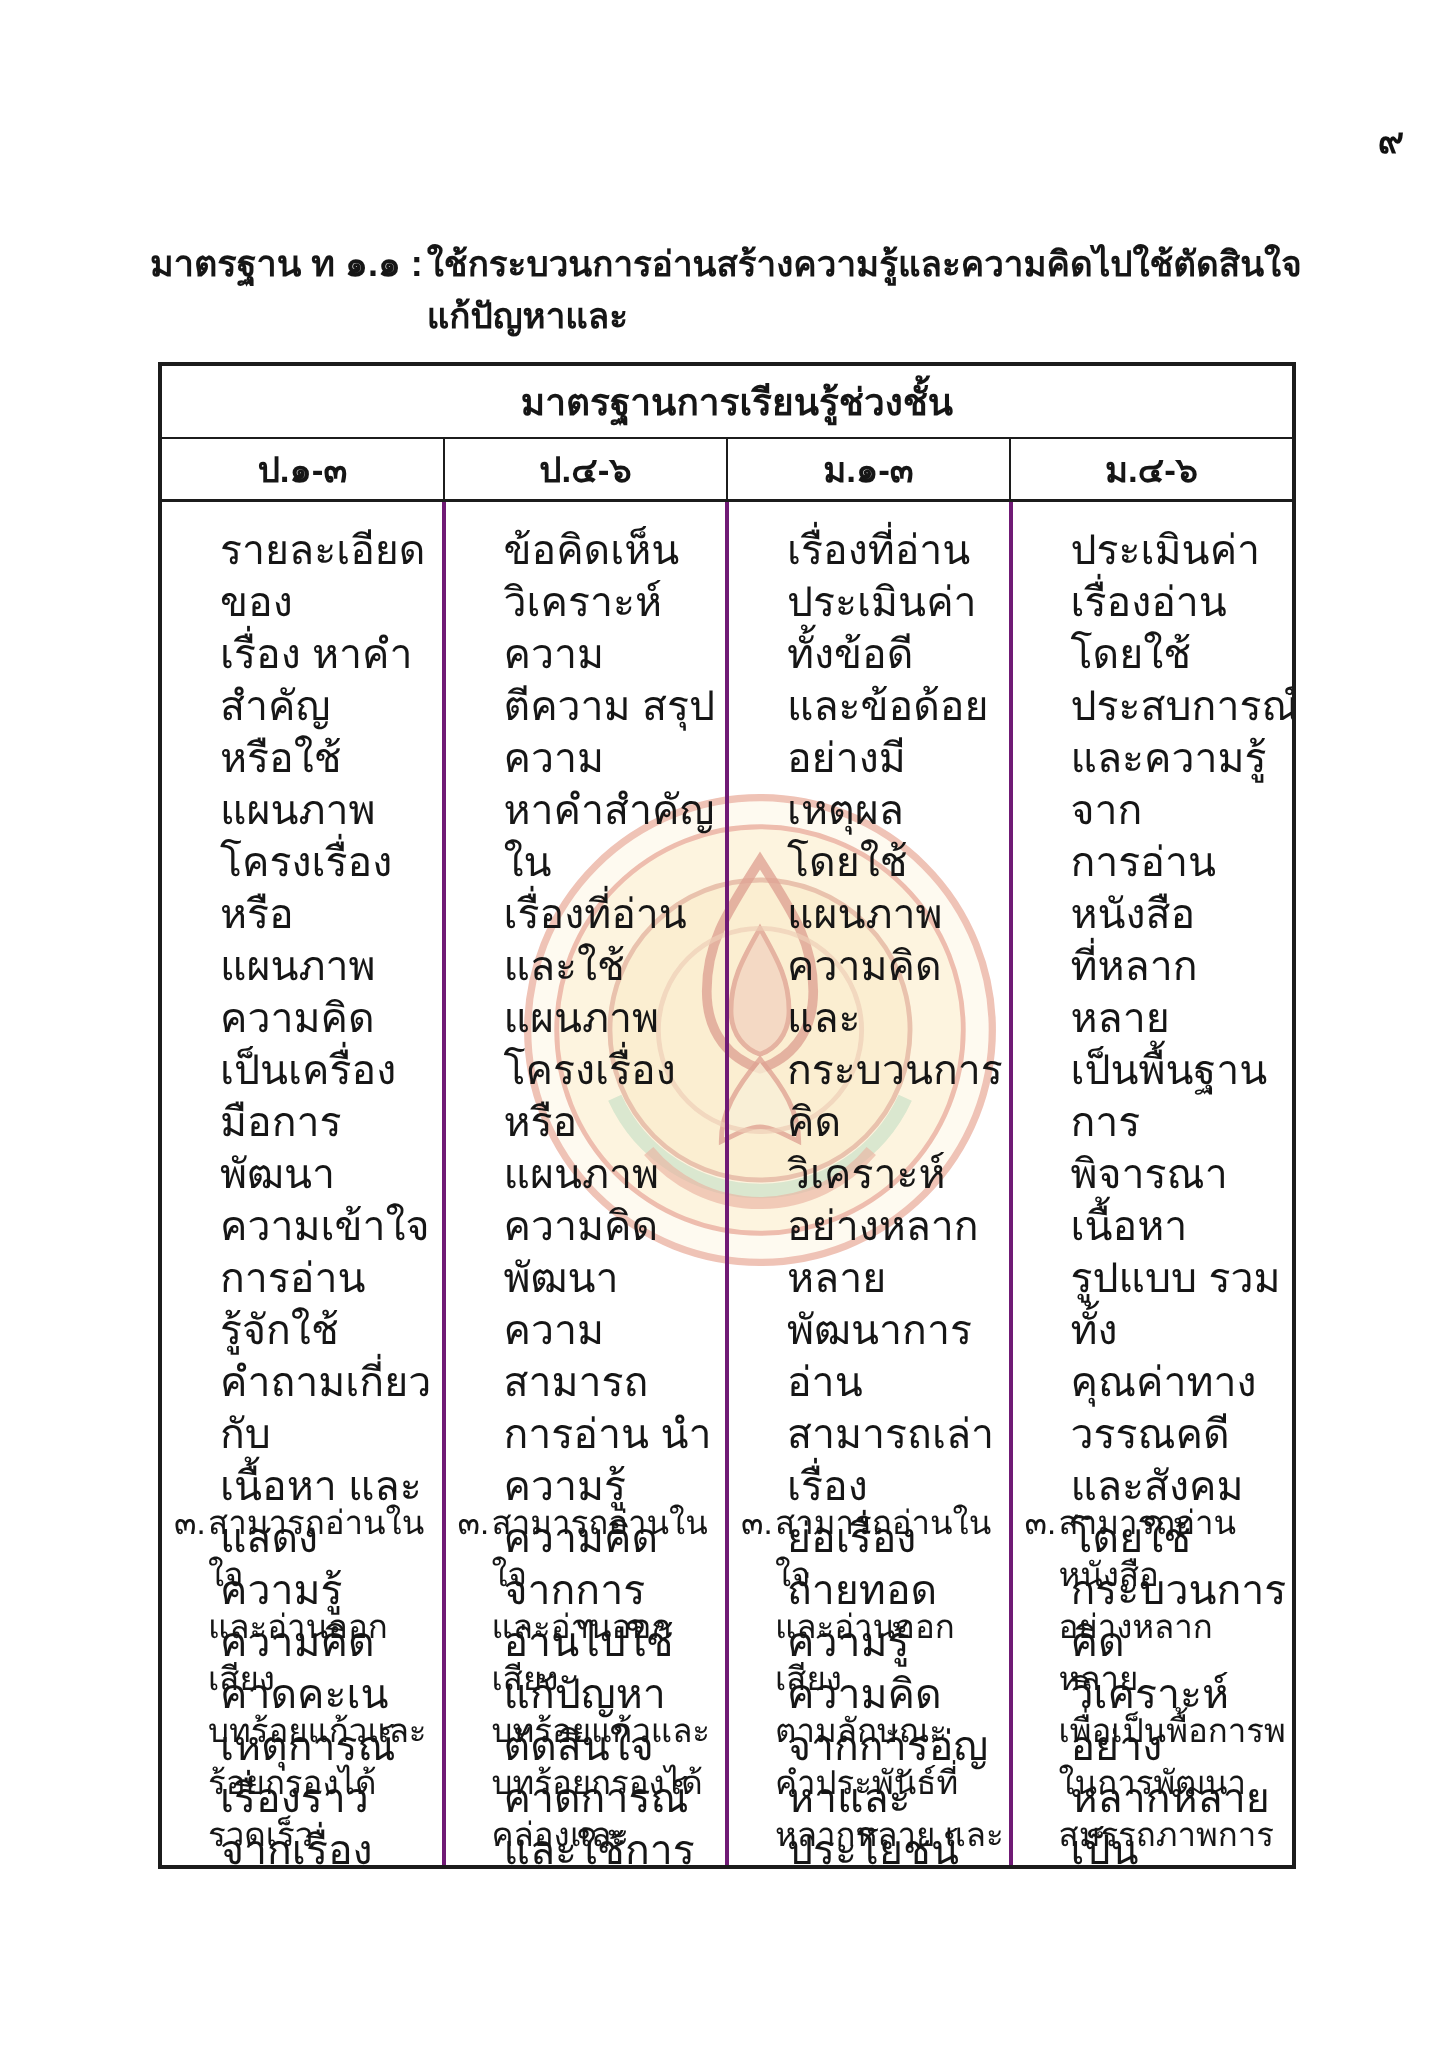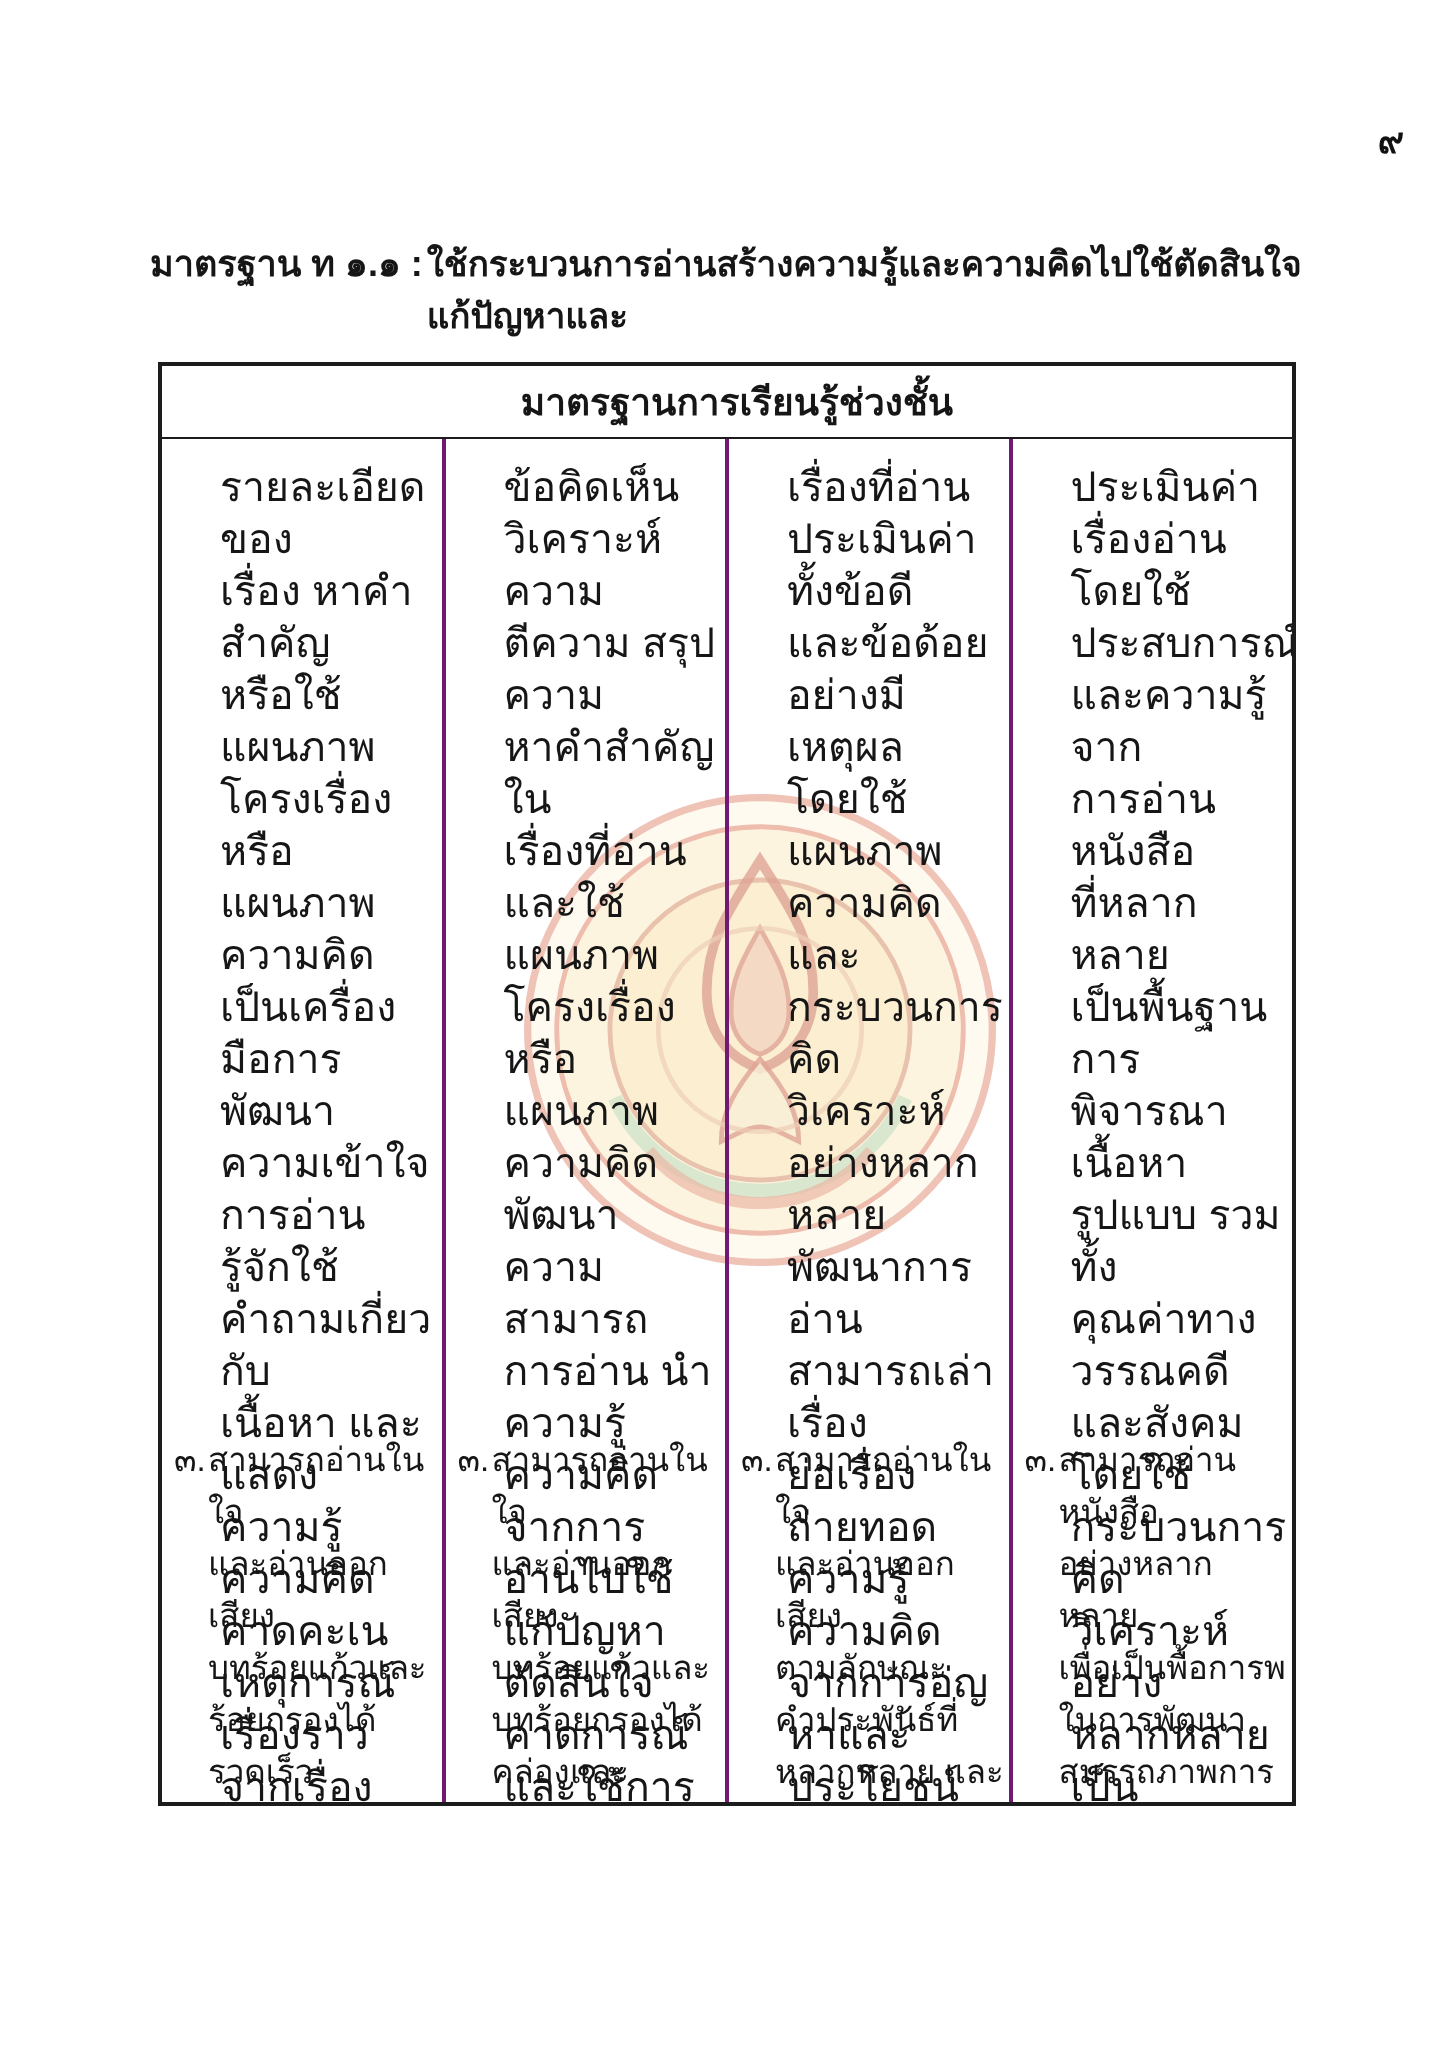--- a/index.html
+++ b/index.html
@@ -89,20 +89,26 @@
     <path d="M100 58 C 92 72, 88 80, 88 92 C 88 102, 94 108, 100 110 C 106 108, 112 102, 112 92 C 112 80, 108 72, 100 58 Z" fill="#e9b08e" stroke="#c65a3e" stroke-width="2" opacity="0.8"></path>
     <path d="M100 112 C 90 124, 84 134, 84 146 C 92 142, 96 140, 100 140 C 104 140, 108 142, 116 146 C 116 134, 110 124, 100 112 Z" fill="#f4e2b6" stroke="#c65a3e" stroke-width="2" opacity="0.8"></path>
     <path d="M40 128 A 66 66 0 0 0 160 128" fill="none" stroke="#9fc99a" stroke-width="6" opacity="0.7"></path>
     <path d="M54 150 A 60 60 0 0 0 146 150" fill="none" stroke="#d96c4f" stroke-width="5" opacity="0.6"></path>
     <circle cx="100" cy="100" r="42" fill="none" stroke="#e0a77c" stroke-width="2" opacity="0.7"></circle>
   </svg>
 
   <div class="std-table">
     <div class="thead1">มาตรฐานการเรียนรู้ช่วงชั้น</div>
 
+    <div class="thead2">
+      <div class="hcell">ป.๑-๓</div>
+      <div class="hcell">ป.๔-๖</div>
+      <div class="hcell">ม.๑-๓</div>
+      <div class="hcell">ม.๔-๖</div>
+    </div>
 
     <div class="tbody">
 
       <div class="cell">
         <div class="cont">รายละเอียดของ
 เรื่อง หาคำสำคัญ
 หรือใช้แผนภาพ
 โครงเรื่อง หรือ
 แผนภาพความคิด
 เป็นเครื่องมือการ

